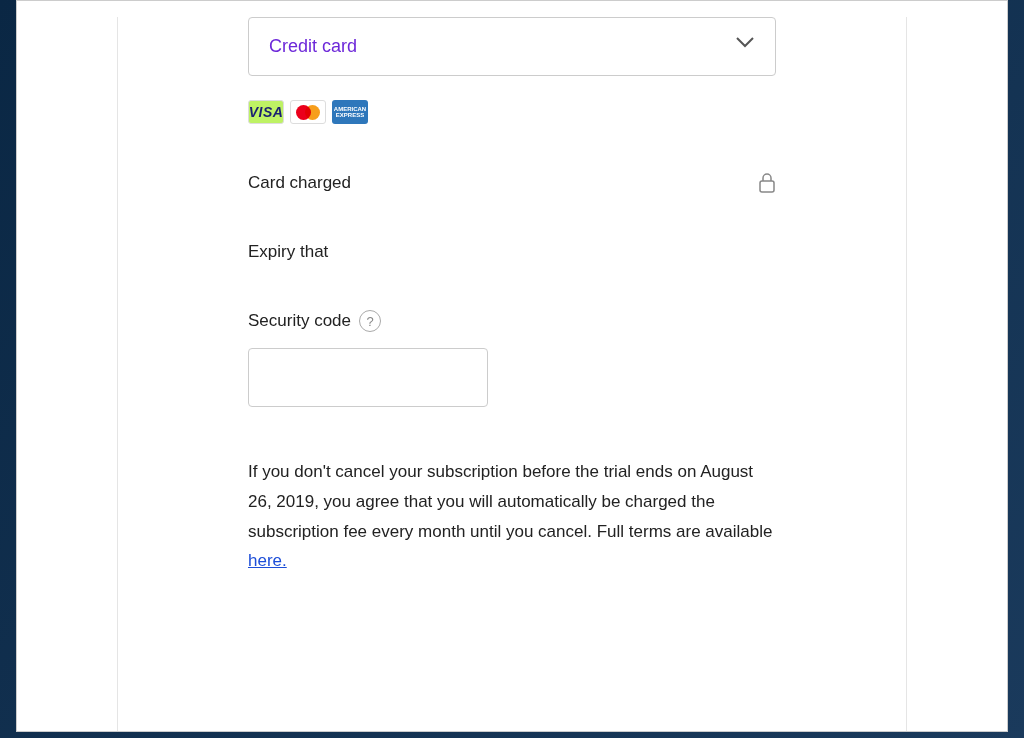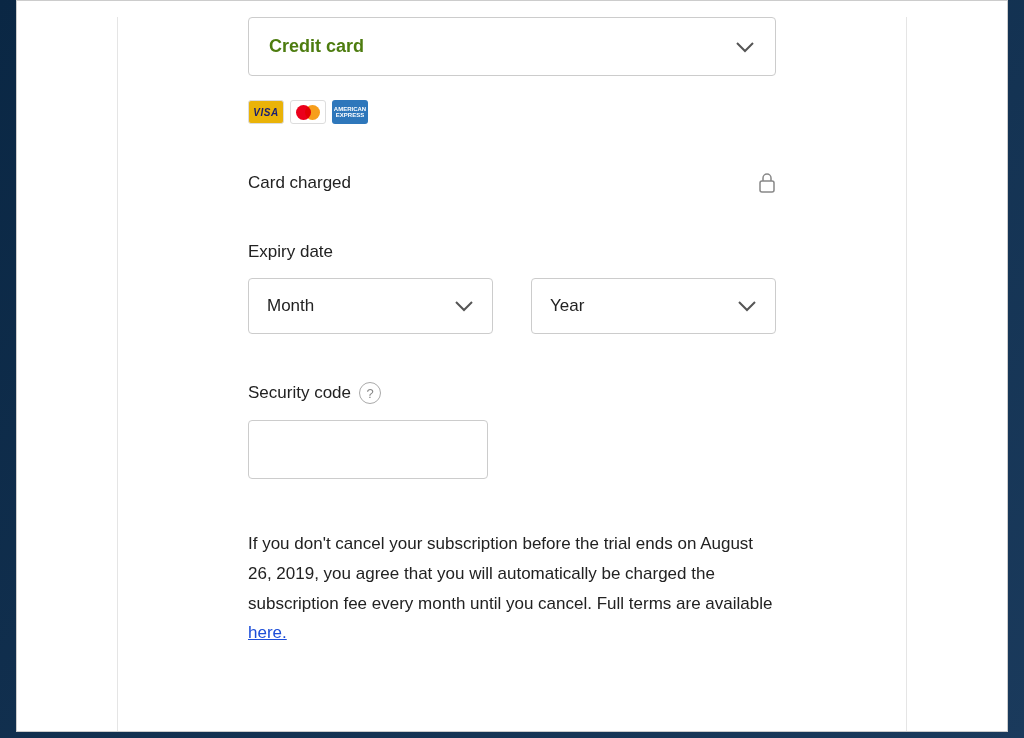--- a/index.html
+++ b/index.html
@@ -38,31 +38,30 @@
       padding: 0 0 40px 0;
       min-height: 1400px;
     }
     .form-inner {
       padding: 0 36px;
       width: 600px;
       margin: 0 auto;
     }
     .payment-method-select {
       display: flex;
-      align-items: center;
+      align-items: flex-start;
       justify-content: space-between;
       border: 1px solid #ccc;
       border-radius: 4px;
       padding: 18px 20px;
       margin-top: 16px;
       cursor: pointer;
       font-size: 18px;
-      color: #4d7c0f;
-      background: #fff;
-      font-weight: bold;
+      color: #6d28d9;
+      background: #fff;
     }
     .chevron-down {
       width: 20px;
       height: 12px;
       fill: none;
       stroke: #555;
       stroke-width: 2;
     }
     .card-logos {
       display: flex;
@@ -73,21 +72,21 @@
       width: 36px;
       height: 24px;
       border-radius: 3px;
       border: 1px solid #ddd;
       display: flex;
       align-items: center;
       justify-content: center;
       font-size: 8px;
       font-weight: bold;
     }
-    .visa { background: #eab308; color: #1a1f71; letter-spacing: 0.5px; font-style: italic; font-size: 10px; }
+    .visa { background: #bef264; color: #1a1f71; letter-spacing: 0.5px; font-style: italic; font-size: 14px; }
     .mastercard { background: #fff; position: relative; }
     .mc-circles { position: relative; width: 24px; height: 15px; }
     .mc-circles::before, .mc-circles::after {
       content: ''; position: absolute; width: 15px; height: 15px; border-radius: 50%; top: 0;
     }
     .mc-circles::before { background: #eb001b; left: 0; }
     .mc-circles::after { background: #f79e1b; right: 0; mix-blend-mode: multiply; }
     .amex { background: #2e77bb; color: #fff; font-size: 6px; line-height: 1; text-align: center; border: none; }
     .field-row {
       margin-top: 48px;
@@ -202,35 +201,21 @@
           <div class="field-label-row">
             <span class="field-label">Card charged</span>
             <svg class="lock-icon" viewBox="0 0 18 22">
               <rect x="2" y="9" width="14" height="11" rx="2"></rect>
               <path d="M5 9 V6 a4 4 0 0 1 8 0 V9"></path>
             </svg>
           </div>
         </div>
 
         <div class="field-row">
-          <div class="field-label">Expiry date</div>
-          <div class="expiry-selects">
-            <div class="select-box">
-              <span>Month</span>
-              <svg class="chevron-down" viewBox="0 0 20 12">
-                <polyline points="2,2 10,10 18,2"></polyline>
-              </svg>
-            </div>
-            <div class="select-box">
-              <span>Year</span>
-              <svg class="chevron-down" viewBox="0 0 20 12">
-                <polyline points="2,2 10,10 18,2"></polyline>
-              </svg>
-            </div>
-          </div>
+          <div class="field-label">Expiry that</div>
         </div>
 
         <div class="field-row">
           <div class="security-label-row">
             <span class="field-label">Security code</span>
             <span class="help-icon">?</span>
           </div>
           <input type="text" class="security-input" style="">
         </div>
 

